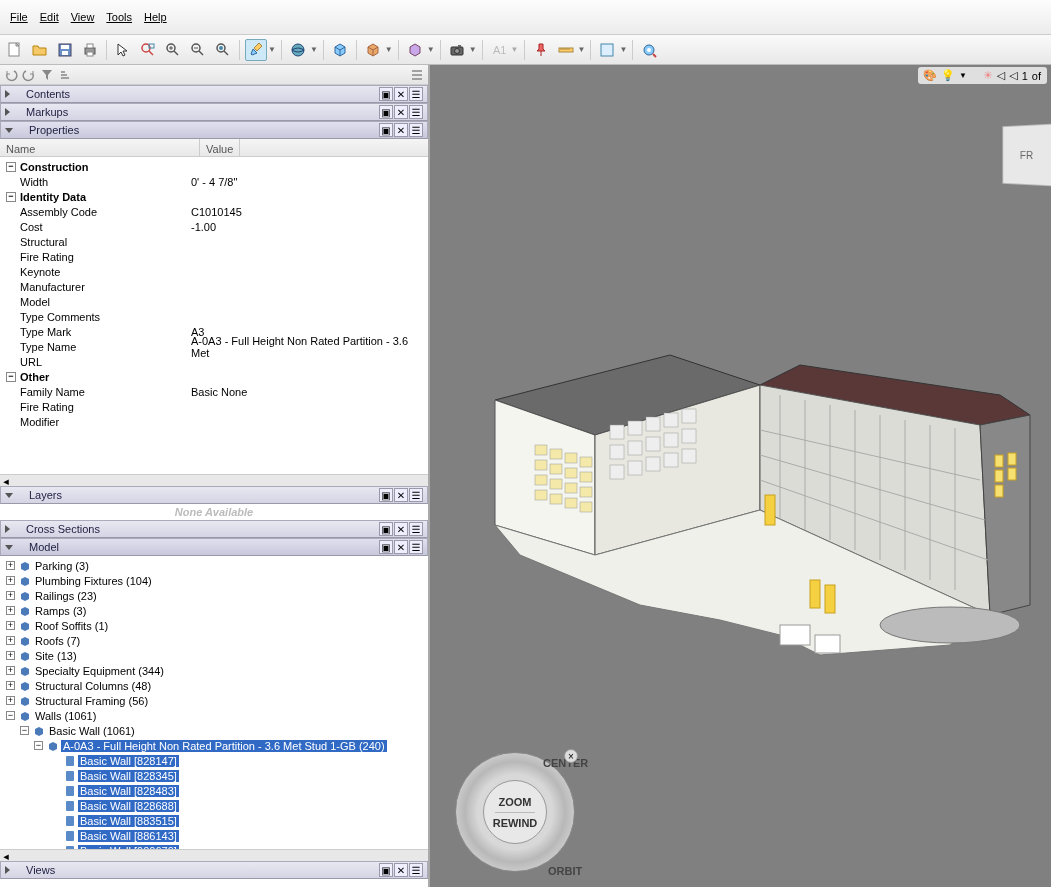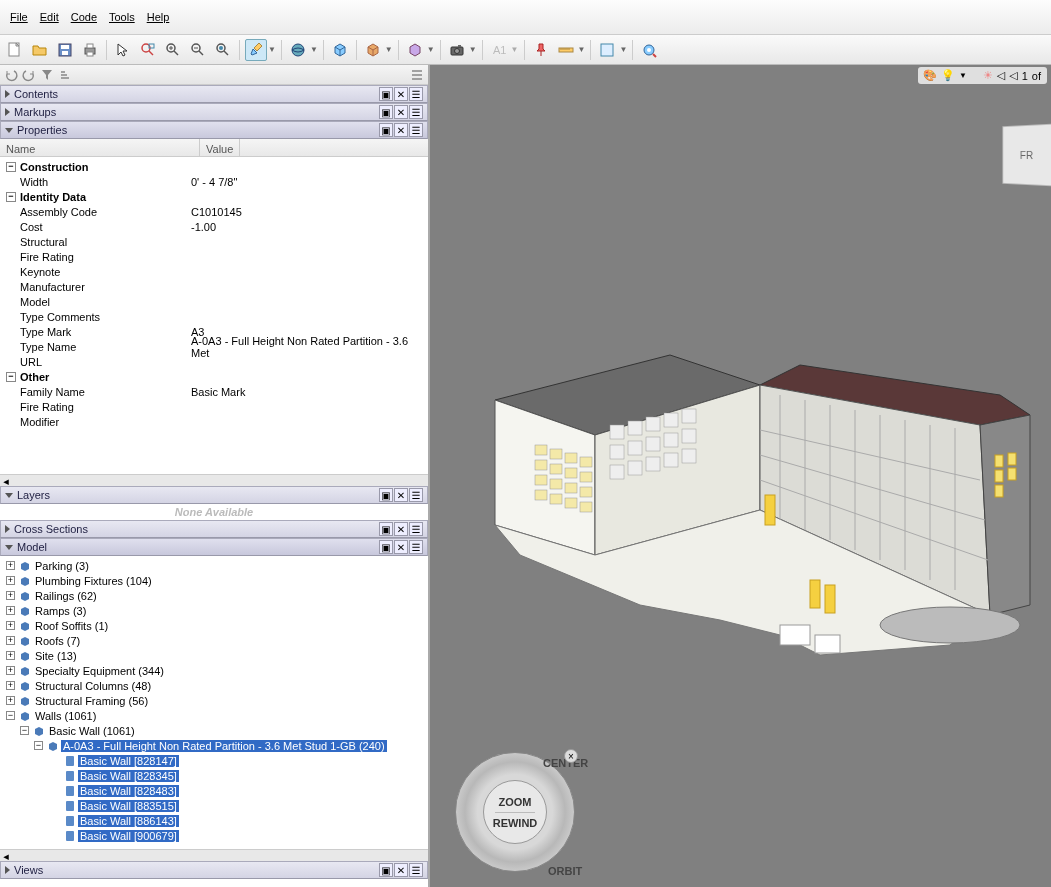--- a/index.html
+++ b/index.html
@@ -13,21 +13,21 @@
 .dd { font-size: 8px; color: #666; margin-left: -2px; }
 .main { flex: 1; display: flex; overflow: hidden; }
 .left { width: 430px; display: flex; flex-direction: column; border-right: 2px solid #aaa; background: #fff; }
 .mini-toolbar { height: 20px; background: linear-gradient(#f5f5f5, #e5e5e5); border-bottom: 1px solid #ccc; display: flex; align-items: center; padding: 0 4px; gap: 4px; }
 .mini-icon { width: 14px; height: 14px; display: inline-block; }
 .panel-header { background: linear-gradient(#e8e8f2, #d4d4e4); border: 1px solid #aab; border-bottom: 1px solid #99a; height: 18px; display: flex; align-items: center; padding: 0 4px; cursor: pointer; }
 .panel-header.expanded { background: linear-gradient(#e0e0ee, #c8c8dc); }
 .panel-header .arrow { width: 0; height: 0; border-style: solid; margin-right: 4px; }
 .panel-header .arrow.right { border-width: 4px 0 4px 5px; border-color: transparent transparent transparent #555; }
 .panel-header .arrow.down { border-width: 5px 4px 0 4px; border-color: #555 transparent transparent transparent; }
-.panel-header .title { flex: 1; color: #224; }
+.panel-header .title { flex: 1; color: #224; margin-left: 12px; }
 .panel-header .ctrls { display: flex; gap: 1px; }
 .panel-header .ctrls span { width: 14px; height: 14px; display: flex; align-items: center; justify-content: center; font-size: 10px; border: 1px solid #99a; background: #eef; cursor: pointer; }
 .prop-headers { height: 18px; background: linear-gradient(#f5f5f5, #e8e8e8); border-bottom: 1px solid #ccc; display: flex; }
 .prop-headers span { padding: 4px 6px; border-right: 1px solid #ccc; color: #555; }
 .prop-headers span:first-child { width: 200px; }
 .prop-grid { padding: 2px 0; }
 .prop-row { display: flex; height: 15px; align-items: center; padding-left: 6px; }
 .prop-row .exp { width: 10px; height: 10px; border: 1px solid #888; display: flex; align-items: center; justify-content: center; font-size: 9px; line-height: 1; cursor: pointer; margin-right: 4px; background: #fff; }
 .prop-row.group { font-weight: bold; }
 .prop-row .name { width: 185px; padding-left: 14px; }
@@ -63,21 +63,21 @@
 .layer-body { height: 16px; overflow: hidden; font-weight: bold; }
 .prop-body { height: 335px; display: flex; flex-direction: column; }
 .model-body { height: 305px; display: flex; flex-direction: column; }
 </style>
 </head>
 <body>
 
 <div class="menubar">
   <span>File</span>
   <span>Edit</span>
-  <span>Code</span>
+  <span>View</span>
   <span>Tools</span>
   <span>Help</span>
 </div>
 
 <div class="toolbar">
   <div class="tbtn">
       <svg viewBox="0 0 16 16">
         <rect x="2" y="1" width="10" height="13" fill="#fff" stroke="#888"></rect>
         <path d="M9 1 L12 4 L9 4 Z" fill="#ddd" stroke="#888"></path>
       </svg>
@@ -329,21 +329,21 @@
           </div>
         <div class="prop-row">
             <span class="name">URL</span>
           </div>
         <div class="prop-row group">
             <span class="exp">−</span>
             <span class="name">Other</span>
           </div>
         <div class="prop-row">
             <span class="name">Family Name</span>
-            <span class="value">Basic Mark</span>
+            <span class="value">Basic None</span>
           </div>
         <div class="prop-row">
             <span class="name">Fire Rating</span>
           </div>
         <div class="prop-row">
             <span class="name">Modifier</span>
           </div>
       </div>
     </div>
     <div class="scroll-ctx">
@@ -400,21 +400,21 @@
             </span>
             <span class="tree-label">Plumbing Fixtures (104)</span>
           </div>
         <div class="tree-row indent-0">
             <span class="tree-exp">+</span>
             <span class="tree-icon">
               <svg viewBox="0 0 12 12">
                 <path class="cube-ico" d="M2 4 L6 2 L10 4 L10 9 L6 11 L2 9 Z"></path>
               </svg>
             </span>
-            <span class="tree-label">Railings (62)</span>
+            <span class="tree-label">Railings (23)</span>
           </div>
         <div class="tree-row indent-0">
             <span class="tree-exp">+</span>
             <span class="tree-icon">
               <svg viewBox="0 0 12 12">
                 <path class="cube-ico" d="M2 4 L6 2 L10 4 L10 9 L6 11 L2 9 Z"></path>
               </svg>
             </span>
             <span class="tree-label">Ramps (3)</span>
           </div>
@@ -515,20 +515,28 @@
             </span>
             <span class="tree-label sel">Basic Wall [828345]</span>
           </div>
         <div class="tree-row indent-3">
             <span class="tree-icon">
               <svg viewBox="0 0 12 12">
                 <rect class="doc-ico" x="2" y="1" width="8" height="10" rx="1"></rect>
               </svg>
             </span>
             <span class="tree-label sel">Basic Wall [828483]</span>
+          </div>
+        <div class="tree-row indent-3">
+            <span class="tree-icon">
+              <svg viewBox="0 0 12 12">
+                <rect class="doc-ico" x="2" y="1" width="8" height="10" rx="1"></rect>
+              </svg>
+            </span>
+            <span class="tree-label sel">Basic Wall [828688]</span>
           </div>
         <div class="tree-row indent-3">
             <span class="tree-icon">
               <svg viewBox="0 0 12 12">
                 <rect class="doc-ico" x="2" y="1" width="8" height="10" rx="1"></rect>
               </svg>
             </span>
             <span class="tree-label sel">Basic Wall [883515]</span>
           </div>
         <div class="tree-row indent-3">

